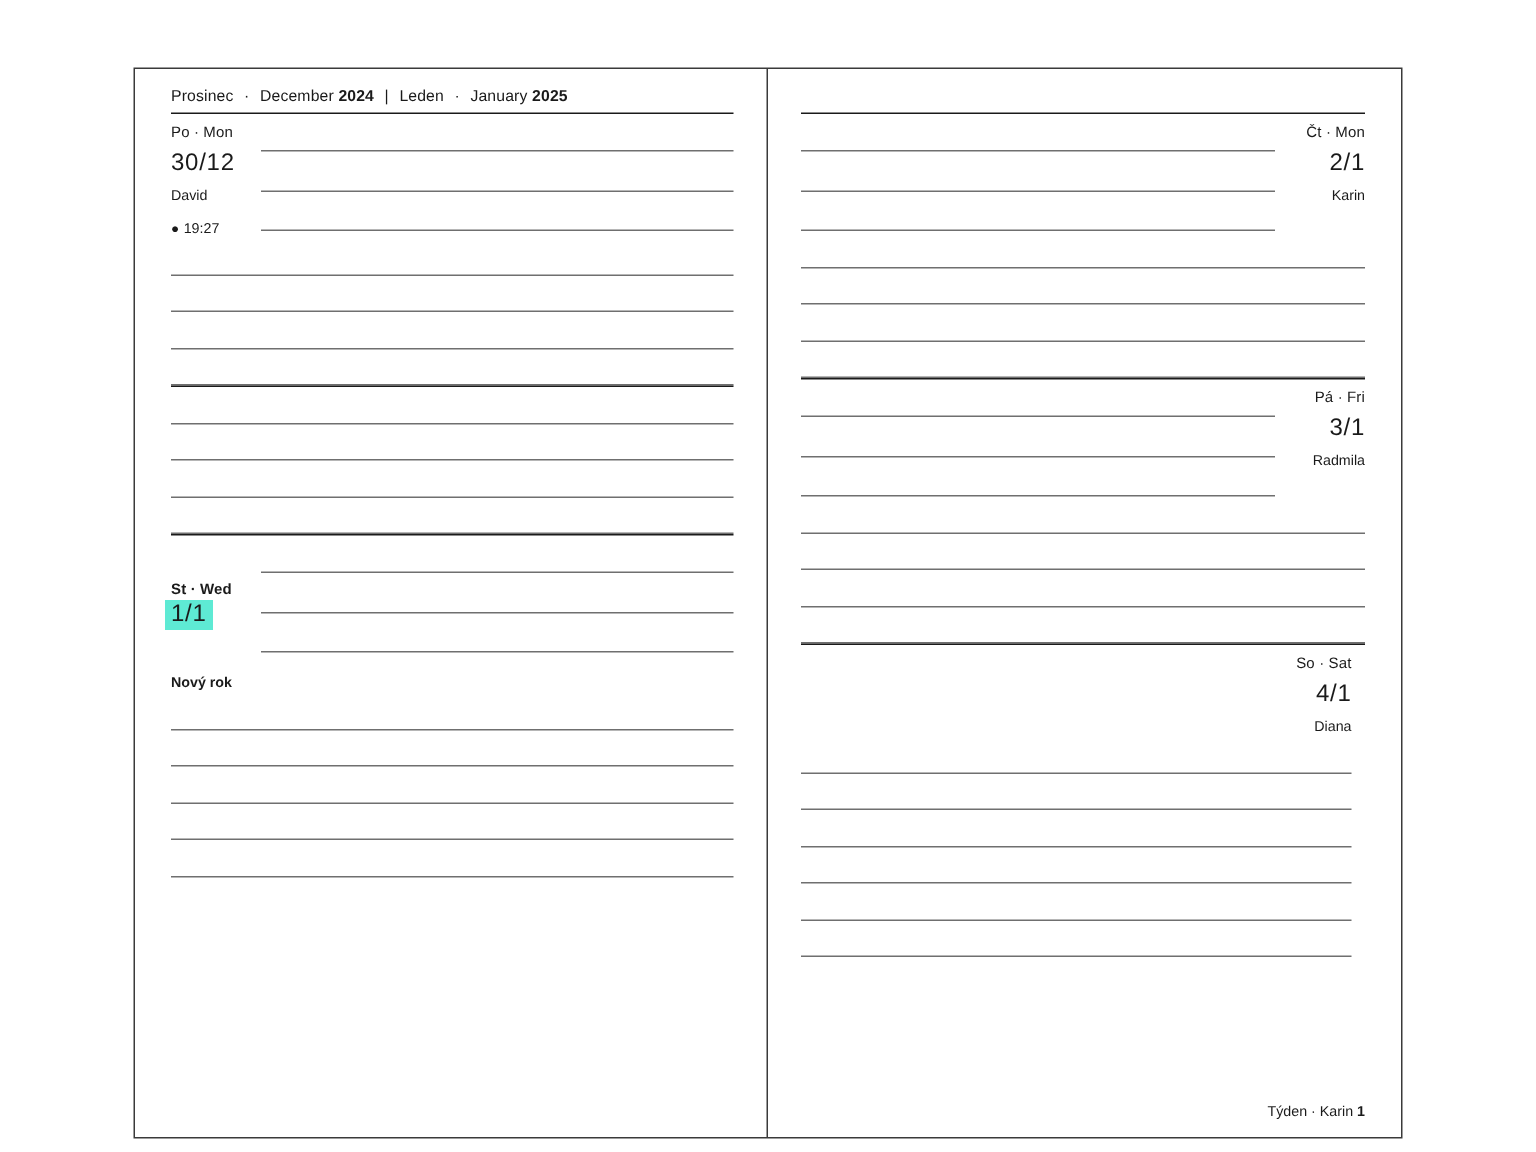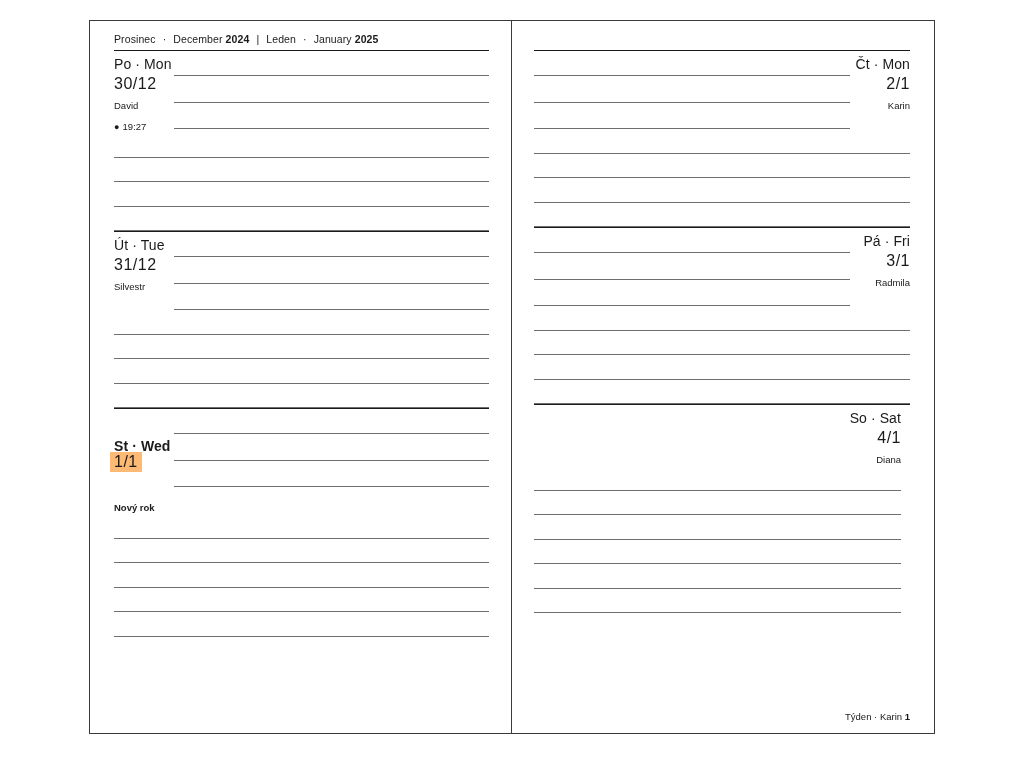--- a/index.html
+++ b/index.html
@@ -12,21 +12,21 @@
     height: 768px;
     font-family: "Liberation Sans", sans-serif;
     color: #1a1a1a;
     position: relative;
     overflow: hidden;
   }
 
   .planner {
     position: absolute;
     left: 89px;
-    top: 20px;
+    top: 45px;
     width: 846px;
     height: 714px;
     border: 1px solid #3a3a3a;
     background: #fff;
     box-sizing: border-box;
     display: flex;
   }
 
   .page {
     box-sizing: border-box;
@@ -81,21 +81,21 @@
   .day-head.right-align .labels {
     order: 2;
     text-align: right;
   }
   .day-head .lines {
     flex: 1 1 auto;
     padding-top: 0;
   }
 
   .dow {
-    font-size: 14px;
+    font-size: 10px;
     line-height: 12px;
     padding-top: 7px;
     letter-spacing: 0.1px;
     white-space: nowrap;
   }
   .dow .dot { letter-spacing: 0; }
   .daynum {
     font-size: 16px;
     font-weight: normal;
     line-height: 20px;
@@ -116,21 +116,21 @@
     white-space: nowrap;
   }
   .moon .glyph { font-size: 9px; margin-right: 3px; }
 
   .holiday {
     font-weight: bold;
     margin-top: 24px;
   }
   .daynum.highlight {
     display: inline-block;
-    background: #fdba74;
+    background: #5eead4;
     padding: 0 4px;
     margin-left: -4px;
   }
 
   
   .rule {
     border-bottom: 1px solid #6f6f6f;
     height: 23.5px;
   }
   .rule.first { height: 27px; }
@@ -202,36 +202,20 @@
       </div>
       <div class="rules-block">
         <div class="rule"></div>
         <div class="rule"></div>
         <div class="rule"></div>
         <div class="rule"></div>
       </div>
     </div>
 
     <div class="day-block bordered-top">
-      <div class="day-head">
-        <div class="labels">
-          <div class="dow">
-            <span>Út</span>
-            <span class="dot">·</span>
-            <span>Tue</span>
-          </div>
-          <div class="daynum">31/12</div>
-          <div class="name">Silvestr</div>
-        </div>
-        <div class="lines head-lines">
-          <div class="rule"></div>
-          <div class="rule"></div>
-          <div class="rule"></div>
-        </div>
-      </div>
       <div class="rules-block">
         <div class="rule"></div>
         <div class="rule"></div>
         <div class="rule"></div>
         <div class="rule"></div>
       </div>
     </div>
 
     <div class="day-block bordered-top">
       <div class="day-head">

